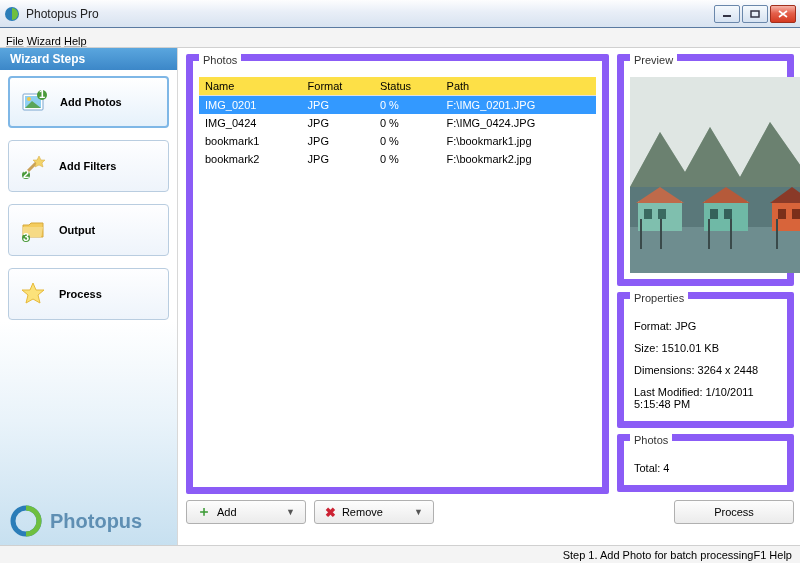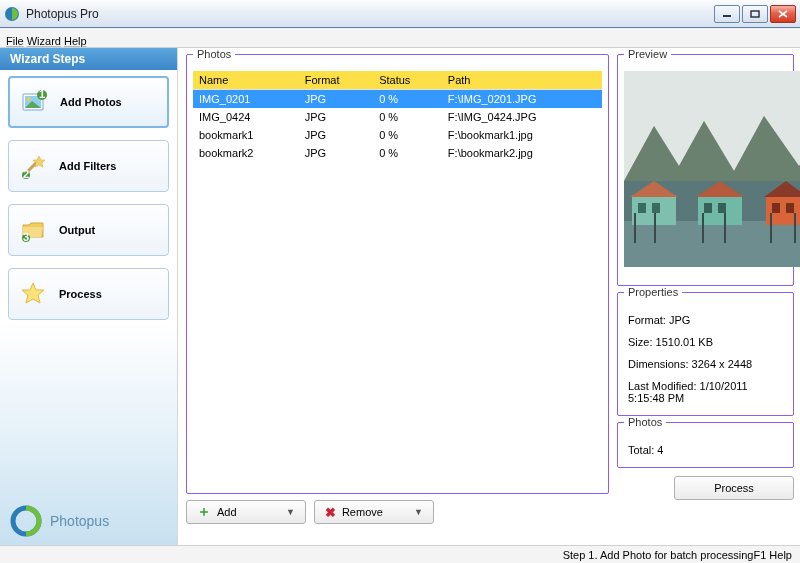--- a/index.html
+++ b/index.html
@@ -20,26 +20,26 @@
 
 .main { display:flex; height: 497px; }
 
 
 .sidebar { width: 178px; background: linear-gradient(#fff 0%, #fff 55%, #e9f3fa 75%, #c7e0f0); border-right:1px solid #d8d8d8; display:flex; flex-direction:column; }
 .sidebar-header { background: linear-gradient(#5aa6de,#3c87c8); color:#fff; font-weight:bold; padding:4px 10px; font-size:12px; }
 .wiz-btn { margin:6px 8px; height:52px; border:1px solid #b9cde0; border-radius:4px; background: linear-gradient(#fefeff,#eef4fb); display:flex; align-items:center; padding:0 10px; gap:12px; font-weight:bold; font-size:12px; }
 .wiz-btn.active { border:2px solid #7fb7e6; background: linear-gradient(#ffffff,#e6f1fb); }
 .wiz-icon { width:28px; height:28px; display:flex; align-items:center; justify-content:center; }
 .logo-area { margin-top:auto; padding:12px 10px 8px; display:flex; align-items:center; gap:8px; }
-.logo-text { color:#5f8fb3; font-size:14px; font-weight:400; }
+.logo-text { color:#5f8fb3; font-size:20px; font-weight:700; }
 
 
 .content { flex:1; padding:6px 6px 4px 8px; display:flex; gap:8px; }
 .photos-panel { flex:1; }
-.fieldset { border:1px solid #8b5cf6; border-radius:2px; padding:4px 6px 6px; background:#fff; }
+.fieldset { border:7px solid #8b5cf6; border-radius:2px; padding:4px 6px 6px; background:#fff; }
 .fieldset .legend { position:relative; top:-11px; background:#fff; padding:0 4px; color:#333; }
 .photos-panel .fieldset { height:440px; }
 .table { width:100%; border-collapse:collapse; }
 .table th { text-align:left; font-weight:normal; padding:3px 6px; border-bottom:1px solid #e0e0e0; background:#fde047; }
 .table td { padding:3px 6px; }
 .table tr.selected td { background:#3399ff; color:#fff; }
 
 .toolbar { margin-top:6px; display:flex; gap:8px; }
 .btn { border:1px solid #b0b0b0; border-radius:3px; background:linear-gradient(#fdfdfd,#ebebeb); height:24px; display:flex; align-items:center; padding:0 10px; gap:6px; }
 .btn.wide { width:120px; justify-content:space-between; }

